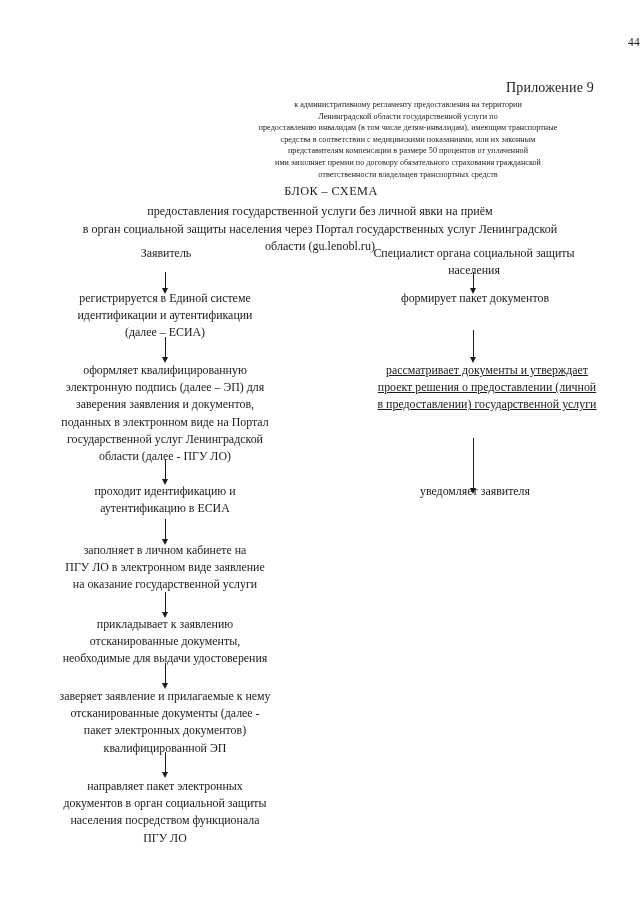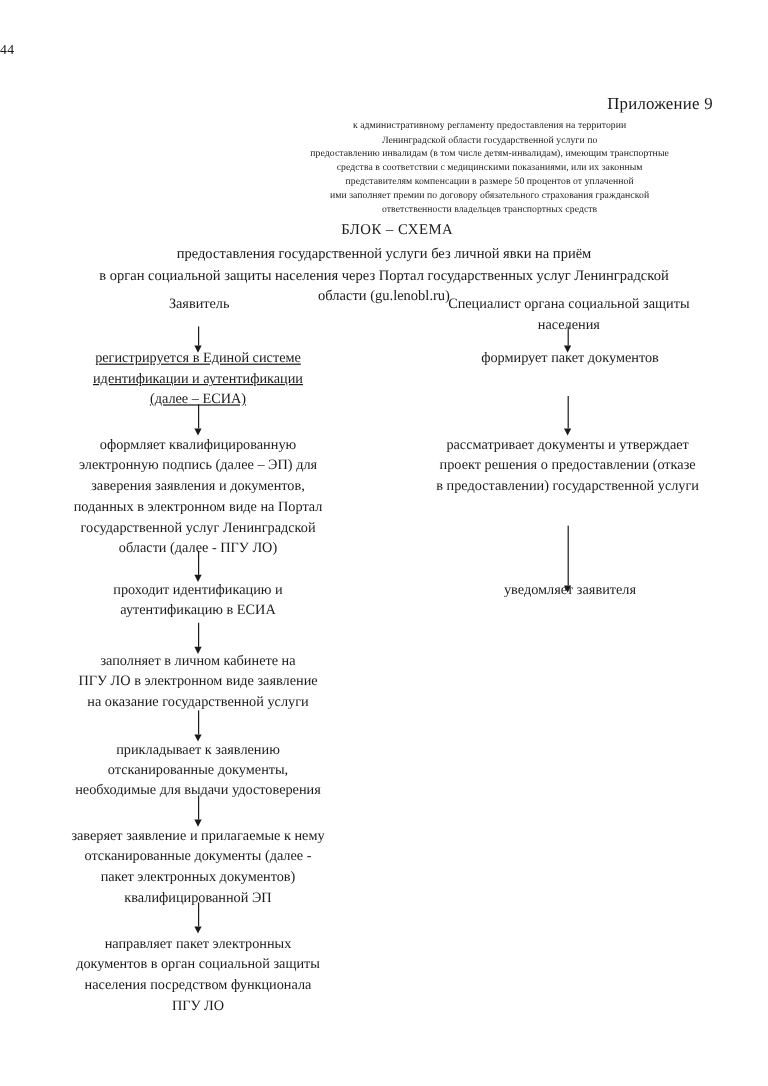--- a/index.html
+++ b/index.html
@@ -22,21 +22,21 @@
     width: 640px;
     height: 905px;
   }
 
   
   .page-number {
     position: absolute;
     top: 36px;
     left: 0;
     width: 640px;
-    text-align: left;
+    text-align: right;
     font-size: 11.5px;
     letter-spacing: 0.3px;
   }
 
   
   .appendix {
     position: absolute;
     top: 80px;
     right: 46px;
     width: 372px;
@@ -181,21 +181,21 @@
   </div>
   <div class="arrow" style="left:161px; top:663px; height:26px;">
     <span class="shaft" style="height:20px;"></span>
     <span class="head" style="top:20px;"></span>
   </div>
   <div class="arrow" style="left:161px; top:752px; height:26px;">
     <span class="shaft" style="height:20px;"></span>
     <span class="head" style="top:20px;"></span>
   </div>
 
-  <div class="step" style="top:290px; left:15px; width:300px;text-decoration:underline;">
+  <div class="step" style="top:290px; left:15px; width:300px;">
     <span class="ln">регистрируется в Единой системе</span>
     <span class="ln">идентификации и аутентификации</span>
     <span class="ln">(далее – ЕСИА)</span>
   </div>
 
   <div class="step" style="top:362px; left:10px; width:310px;">
     <span class="ln">оформляет  квалифицированную</span>
     <span class="ln">электронную подпись (далее – ЭП) для</span>
     <span class="ln">заверения заявления и документов,</span>
     <span class="ln">поданных в электронном виде на Портал</span>
@@ -244,23 +244,23 @@
   </div>
   <div class="arrow" style="left:469px; top:438px; height:56px;">
     <span class="shaft" style="height:50px;"></span>
     <span class="head" style="top:50px;"></span>
   </div>
 
   <div class="step" style="top:290px; left:350px; width:250px;">
     <span class="ln">формирует пакет документов</span>
   </div>
 
-  <div class="step" style="top:362px; left:328px; width:290px;">
+  <div class="step" style="top:362px; left:342px; width:290px;text-decoration:underline;">
     <span class="ln">рассматривает документы и утверждает</span>
-    <span class="ln">проект решения о предоставлении (отказе</span>
+    <span class="ln">проект решения о предоставлении (личной</span>
     <span class="ln">в предоставлении) государственной услуги</span>
   </div>
 
   <div class="step" style="top:483px; left:360px; width:230px;">
     <span class="ln">уведомляет заявителя</span>
   </div>
 
 </div>
 
 </body></html>

